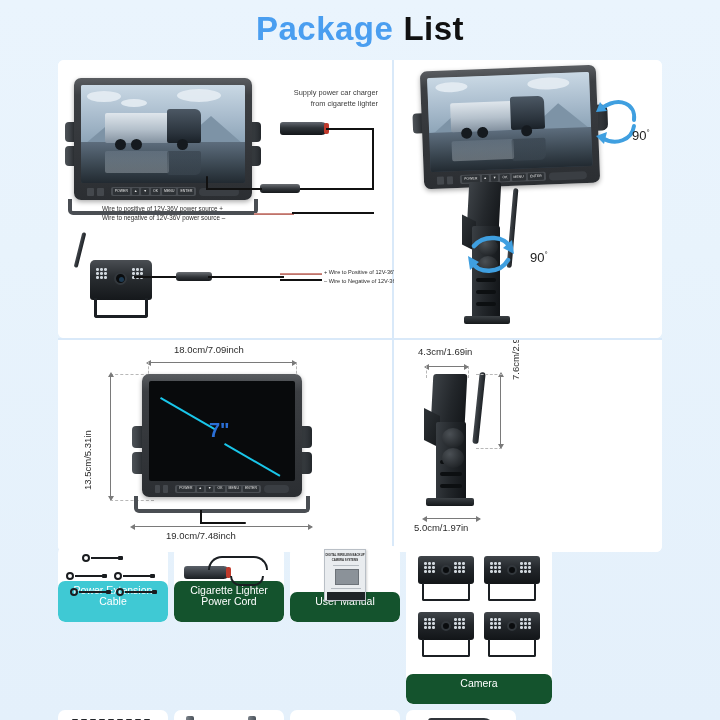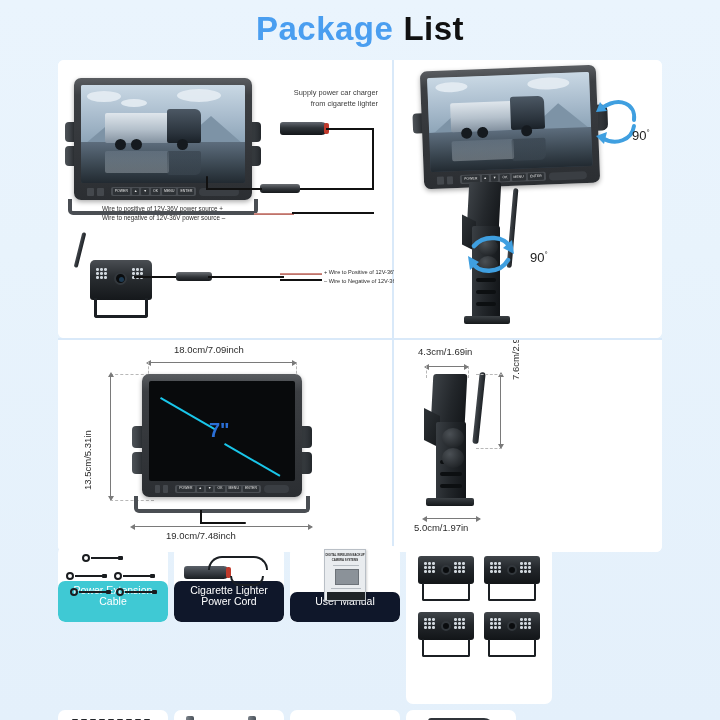--- a/index.html
+++ b/index.html
@@ -172,21 +172,21 @@
   .acc-cell {
     background:#fff; border-radius:7px; overflow:hidden;
     display:flex; flex-direction:column; position:relative;
   }
   .acc-art { flex:1; position:relative; }
   .acc-label {
     text-align:center; color:#fff; font-weight:normal; font-size:10.5px;
     padding:4px 2px 14px; line-height:1.12; border-radius:7px;
   }
   .lbl-teal { background:#3fc9d4; }
-  .lbl-blue { background:#0f172a; }
+  .lbl-blue { background:#14532d; }
   .acc-camera {
     width:146px; background:#fff; border-radius:7px; overflow:hidden;
     display:flex; flex-direction:column;
   }
 
   
   .sm-cable { position:absolute; }
   .sm-cable .hd { position:absolute; width:8px; height:8px; border:2.2px solid #1a1d20; border-radius:50%; }
   .sm-cable .ln { position:absolute; height:2px; background:#1a1d20; top:3px; }
   .sm-cable .tp { position:absolute; width:5px; height:4px; background:#1a1d20; border-radius:1px; top:2px; }
@@ -681,20 +681,21 @@
                 <div class="led"></div>
                 <div class="led"></div>
               <div class="led"></div>
                 <div class="led"></div>
                 <div class="led"></div>
             </div>
             <div class="cam-lens" style="left:23px; top:9px; width:10px; height:10px;"></div>
             <div class="acc-cam-br" style="left:4px; top:27px; width:48px; height:18px;"></div>
           </div>
         </div>
+        <div class="acc-label lbl-blue">Camera</div>
       </div>
     </div>
 
     <div class="acc-row" style="width:458px;">
 
       <div class="acc-cell" style="width:110px; height:76px;">
         <div class="acc-art">
           <div>
             <div class="screw-head" style="left:14px; top:9px;"></div>
             <div class="screw-head" style="left:23px; top:9px;"></div>

